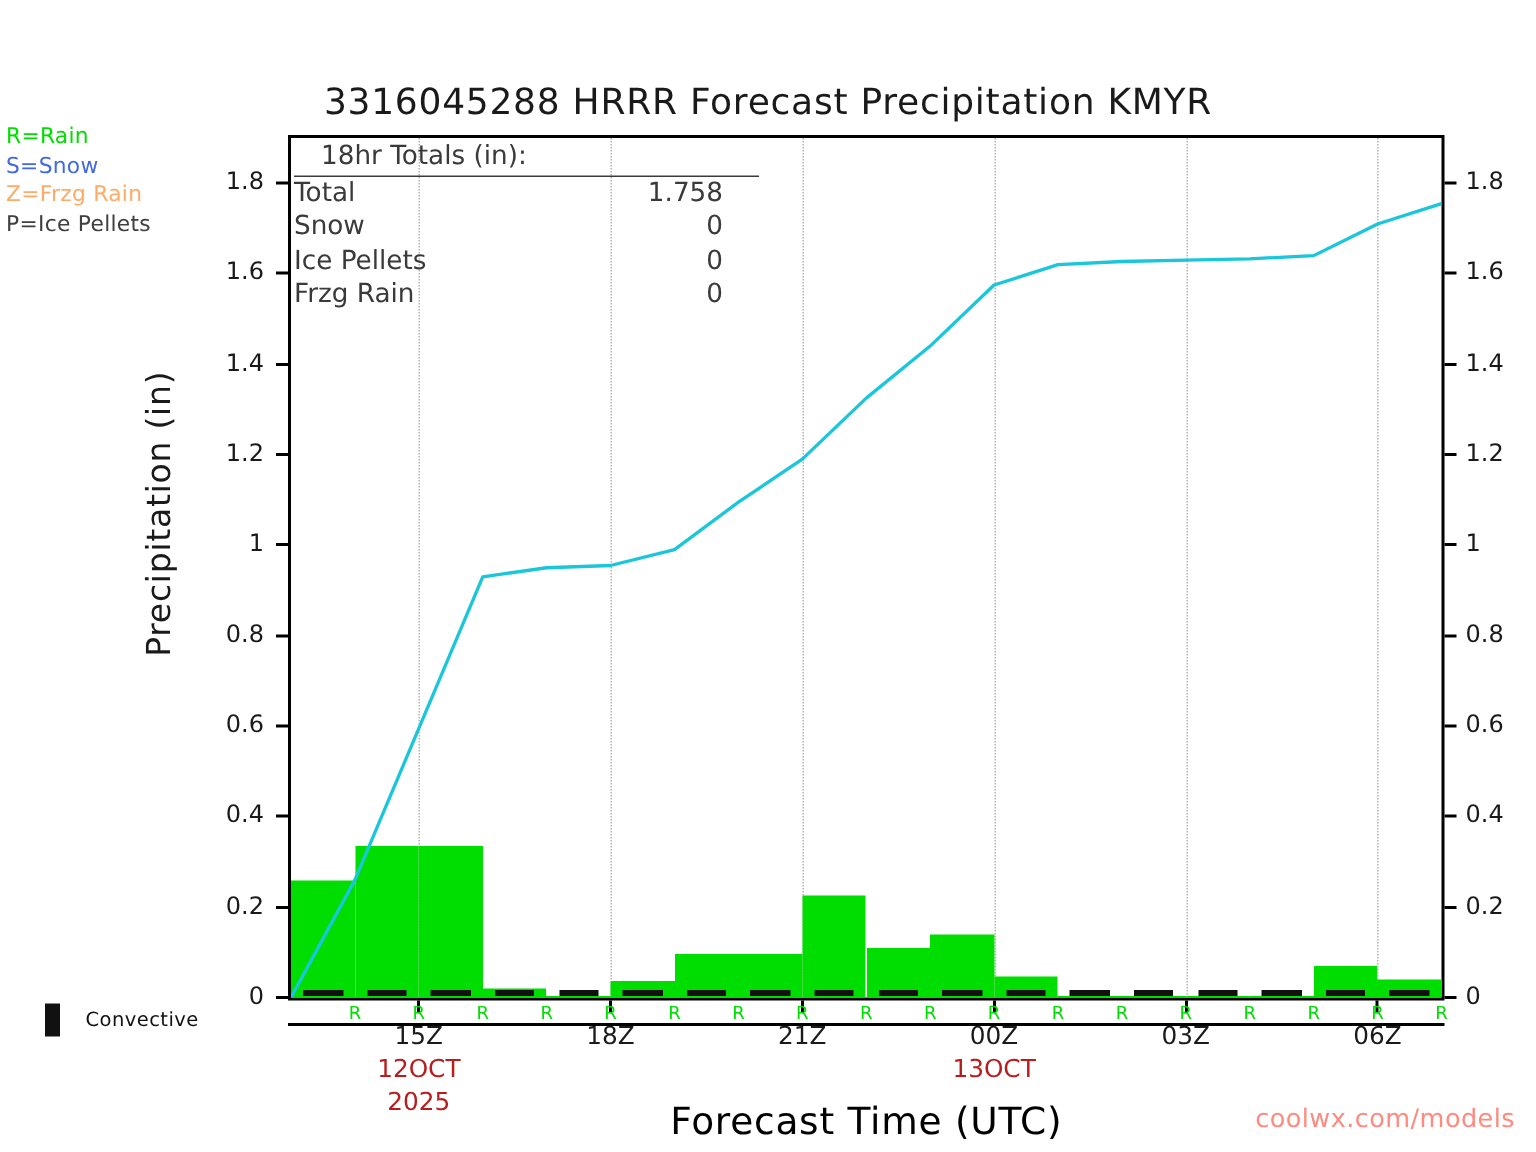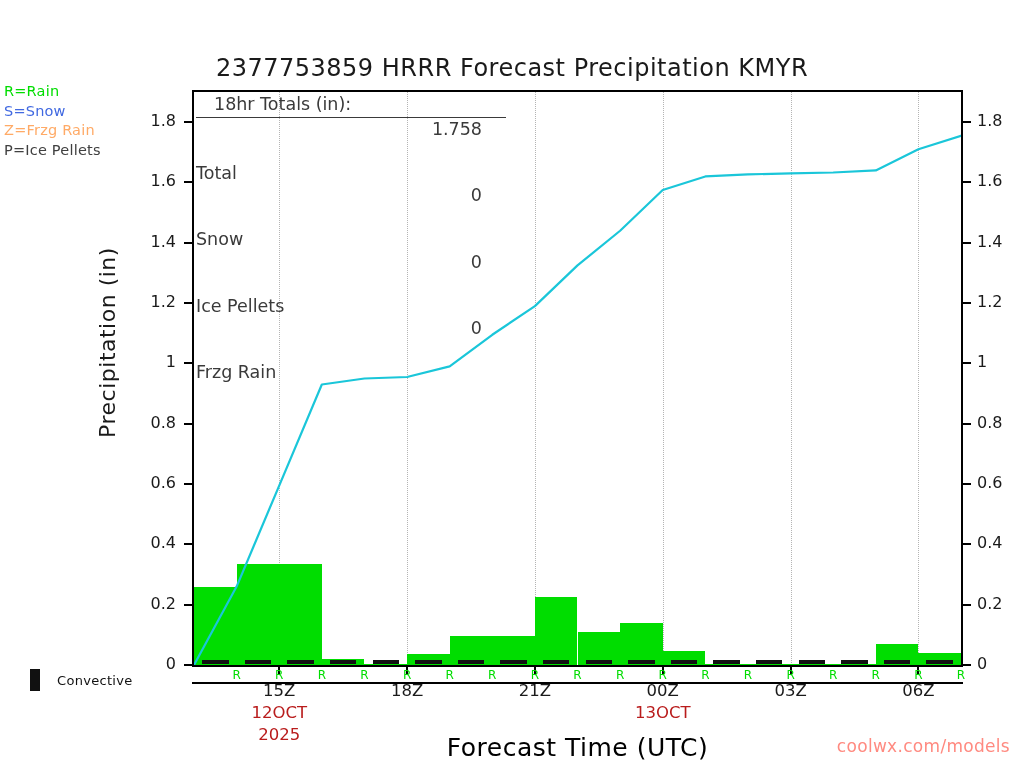--- a/index.html
+++ b/index.html
@@ -118,21 +118,21 @@
   #totals-heading{
     padding-left:18px;
     border-bottom:1.5px solid #3a3a3a;
     padding-bottom:1px;
     white-space:nowrap;
   }
   .totals-row{
     display:flex;justify-content:space-between;
     white-space:nowrap;
   }
-  .totals-row .tl{text-align:center;margin-top:44px;}
+  .totals-row .tl{text-align:center;}
   .totals-row .tv{text-align:right;padding-right:24px;}
 
   
   #series-legend{left:10px;top:665px;font-size:13px;color:#111;}
   .legend-entry{display:flex;align-items:center;height:30px;}
   .legend-swatch-line{
     width:40px;height:0;border-top:2px solid #1ac6d9;margin-right:10px;
   }
   .legend-swatch-box{
     width:10px;height:22px;background:#111;margin-left:20px;margin-right:17px;
@@ -142,21 +142,21 @@
   
   #watermark{
     right:14px;bottom:12px;
     font-size:17px;color:#ff8a80;
     white-space:nowrap;letter-spacing:.3px;
   }
 </style>
 </head>
 <body>
 
-<div class="abs" id="chart-title">2377753859 HRRR Forecast Precipitation KMYR</div>
+<div class="abs" id="chart-title">3316045288 HRRR Forecast Precipitation KMYR</div>
 
 <div class="abs" id="precip-type-legend">
   <div style="color:#00dd00">R=Rain</div>
   <div style="color:#4169e1">S=Snow</div>
   <div style="color:#ffaa66">Z=Frzg Rain</div>
   <div style="color:#404040">P=Ice Pellets</div>
 </div>
 
 <div class="abs" id="plot-frame">
   <div id="plot-inner">

